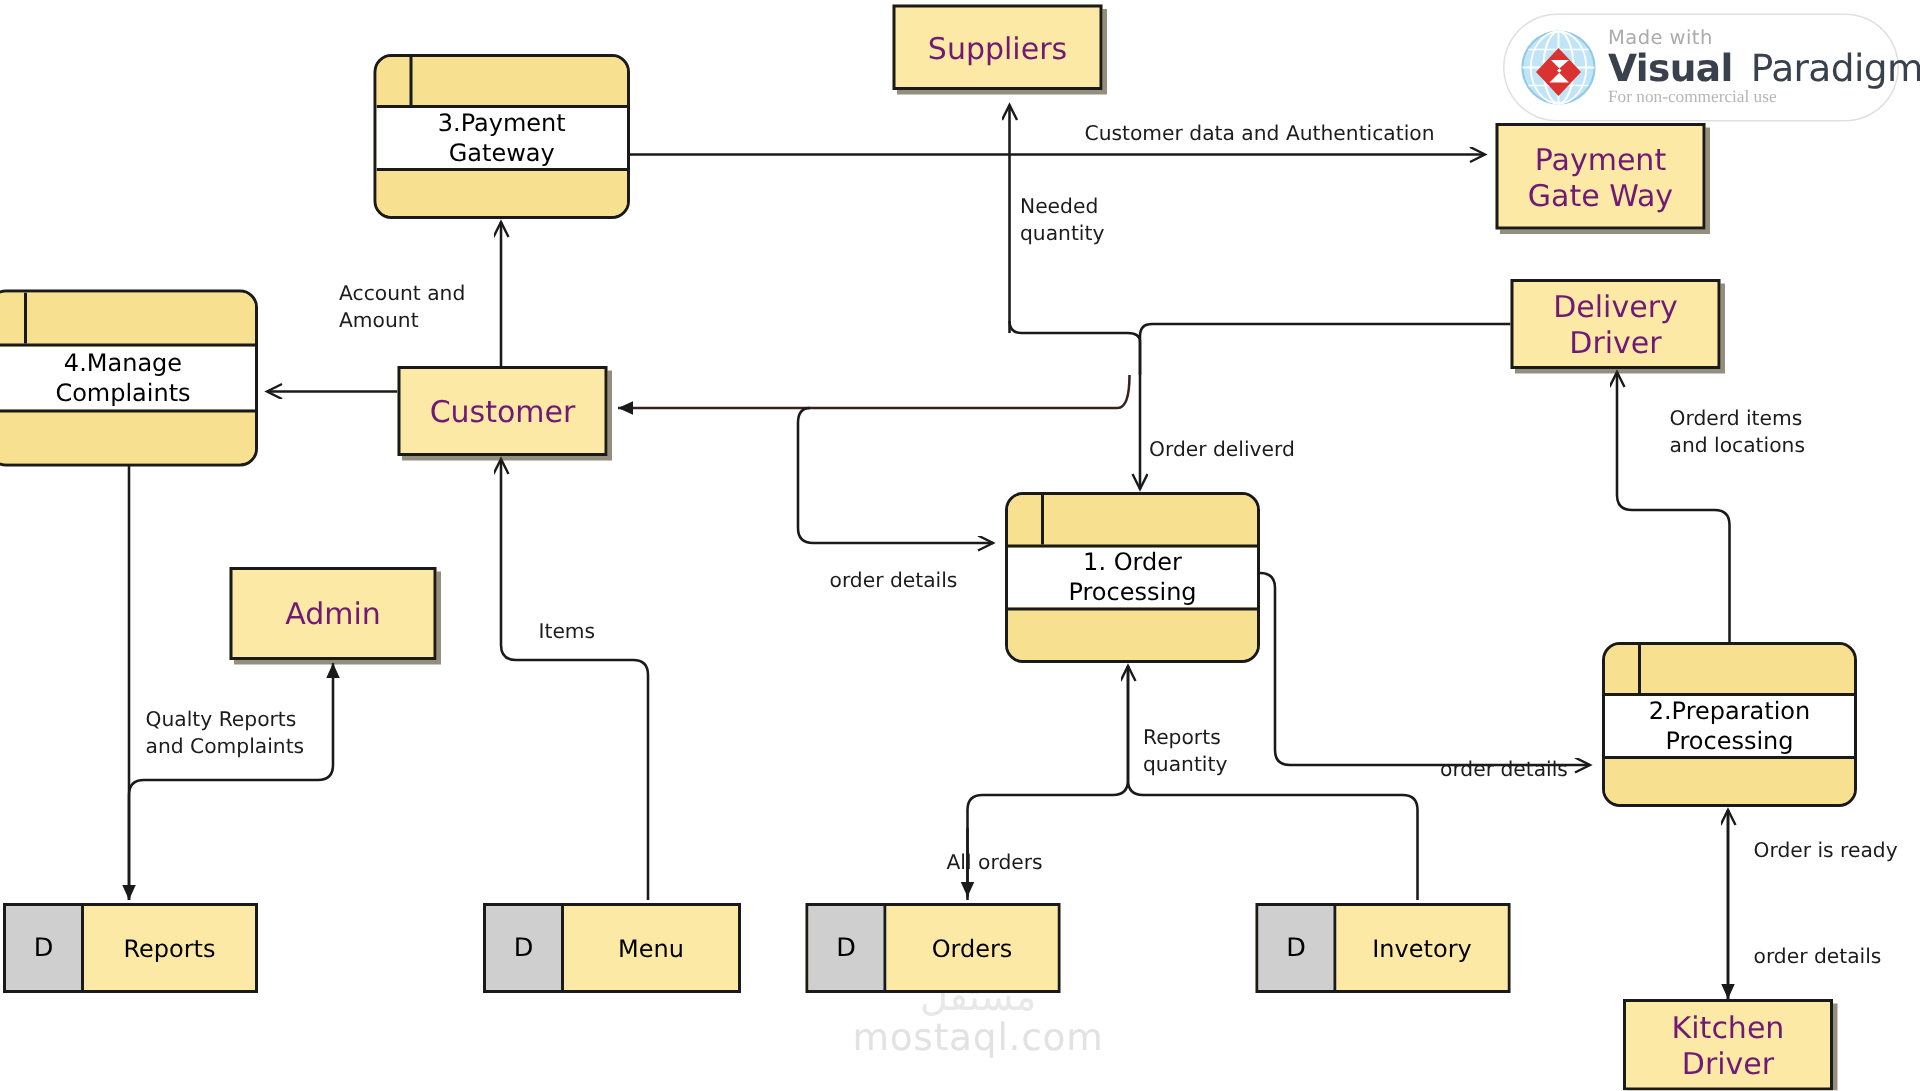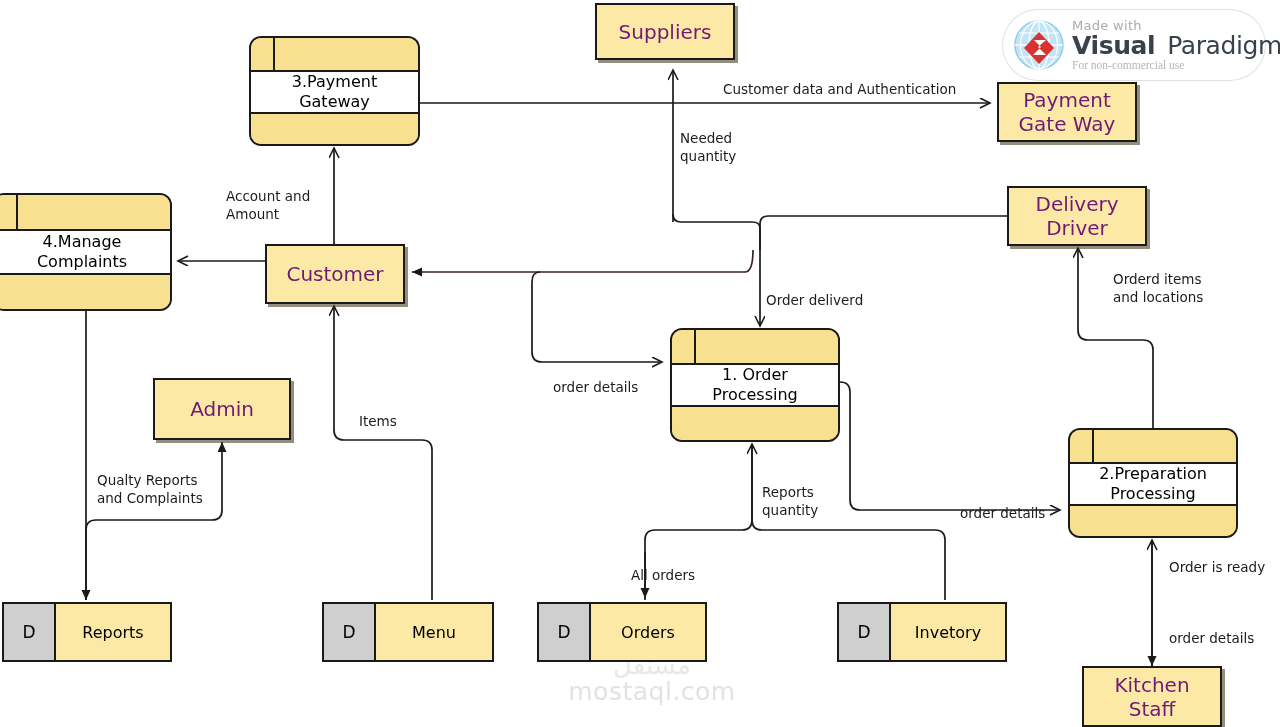--- a/index.html
+++ b/index.html
@@ -272,32 +272,32 @@
 
   <div class="process" style="left:1068px; top:428px; width:170px; height:110px;">
     <div class="band-top"></div>
     <div class="band-mid" style="white-space: pre-line;">2.Preparation
 Processing</div>
     <div class="band-bot"></div>
   </div>
 
   <div class="entity" style="left: 595px; top: 3px; width: 140px; height: 57px; white-space: pre-line;">Suppliers</div>
 
-  <div class="entity" style="left:997px; top:82px; width:140px; height:60px; white-space:pre-line;">Payment
+  <div class="entity" style="left:997px; top:82px; width:140px; height:71px; white-space:pre-line;">Payment
 Gate Way</div>
 
   <div class="entity" style="left:1007px; top:186px; width:140px; height:60px; white-space:pre-line;">Delivery
 Driver</div>
 
   <div class="entity" style="left: 265px; top: 244px; width: 140px; height: 60px; white-space: pre-line;">Customer</div>
 
   <div class="entity" style="left: 153px; top: 378px; width: 138px; height: 62px; white-space: pre-line;">Admin</div>
 
   <div class="entity" style="left:1082px; top:666px; width:140px; height:61px; white-space:pre-line;">Kitchen
-Staff</div>
+Driver</div>
 
   <div class="store" style="left:2px; top:602px; width:170px; height:60px;">
     <div class="store-key">D</div>
     <div class="store-name">Reports</div>
   </div>
 
   <div class="store" style="left:322px; top:602px; width:172px; height:60px;">
     <div class="store-key">D</div>
     <div class="store-name">Menu</div>
   </div>

